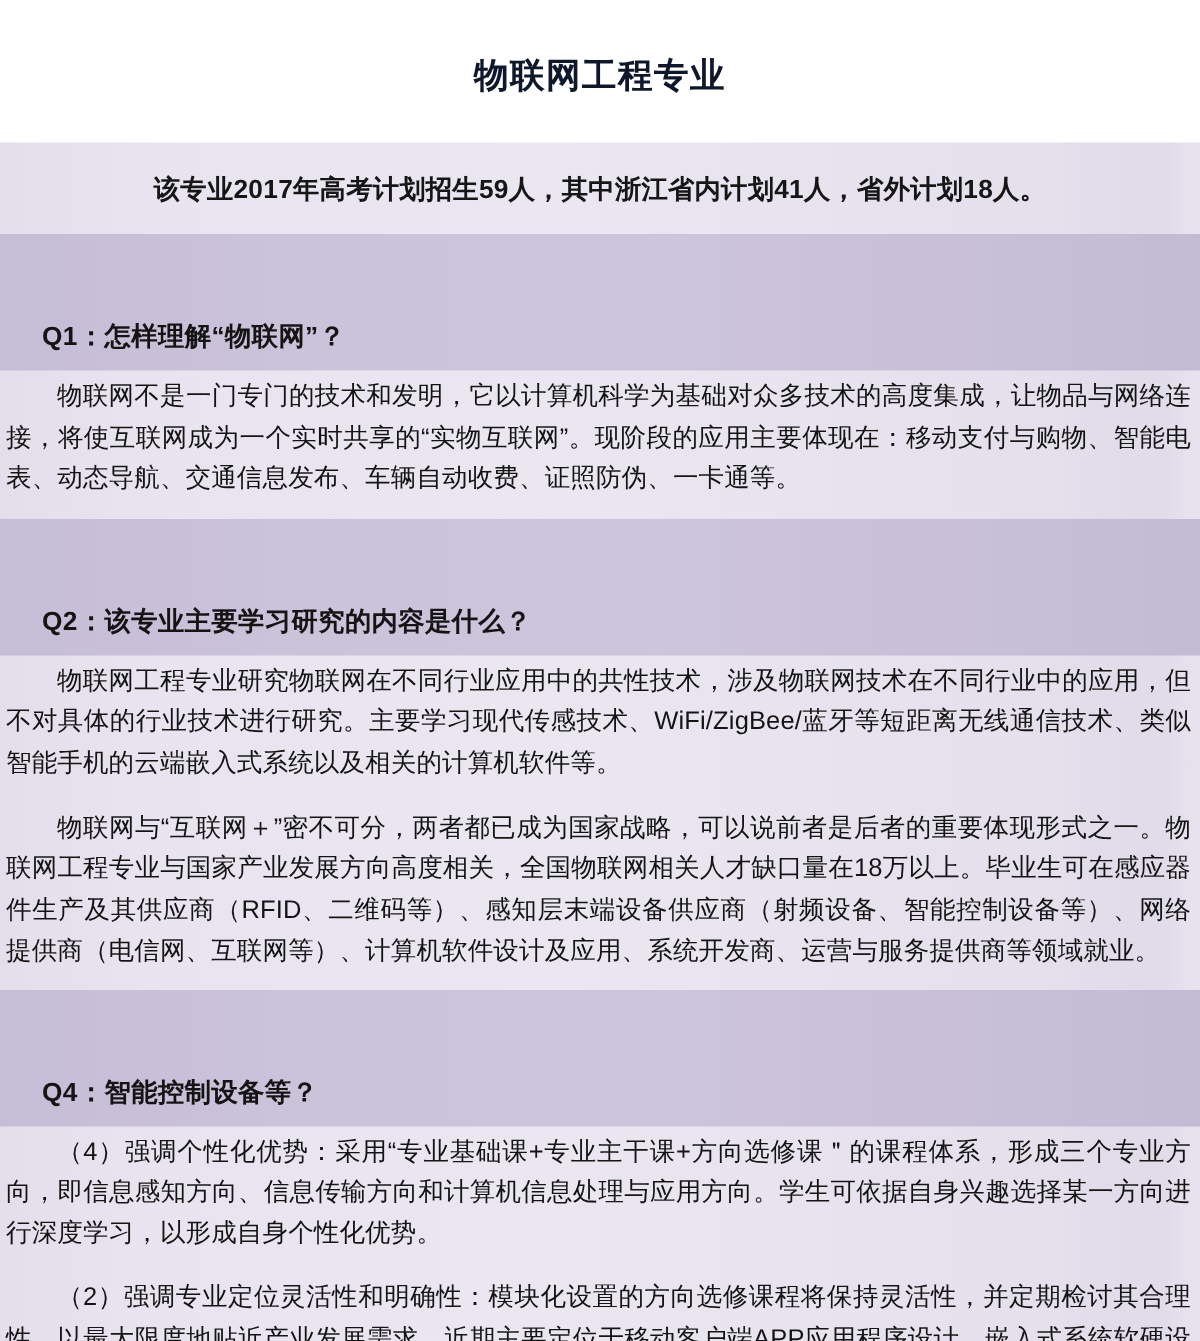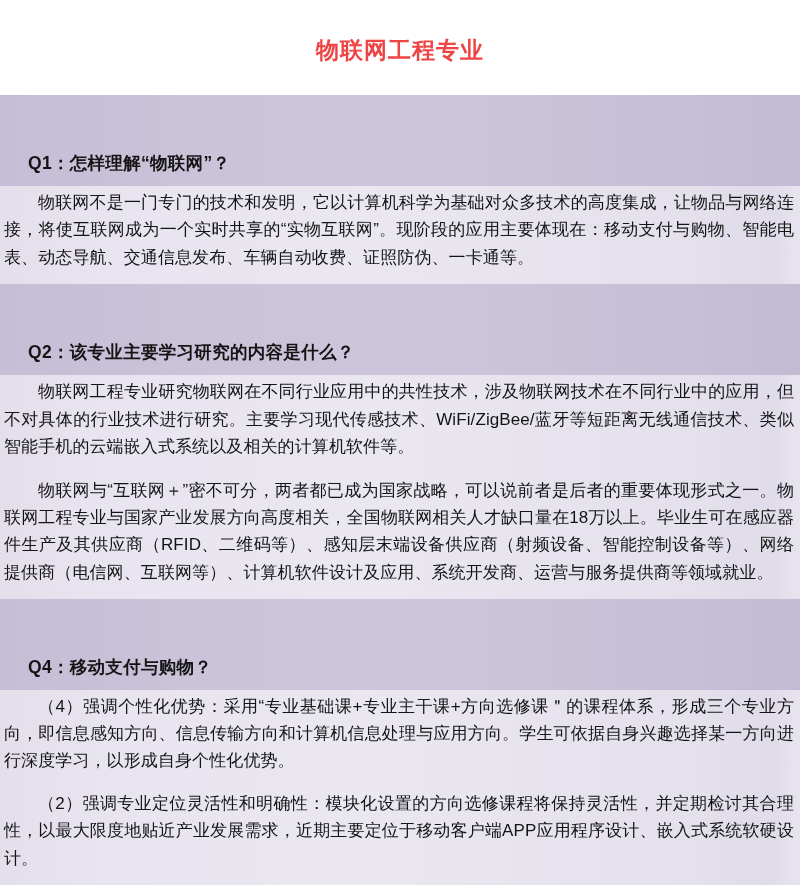--- a/index.html
+++ b/index.html
@@ -30,21 +30,21 @@
     background: #ffffff;
     display: flex;
     align-items: center;
     justify-content: center;
     box-sizing: border-box;
   }
   .page-title {
     font-size: 23px;
     font-weight: bold;
     letter-spacing: 1px;
-    color: #ef4444;
+    color: #0f172a;
     line-height: 1;
     padding-top: 6px;
   }
 
   
   .panel {
     position: relative;
     width: 800px;
     background: linear-gradient(to right,
                 #e7e3ee 0%,
@@ -132,41 +132,42 @@
 <body>
 
 <div id="page">
 
   <div class="title-area">
     <div class="page-title">物联网工程专业</div>
   </div>
 
   <div class="panel">
 
+    <div class="intro">该专业2017年高考计划招生59人，其中浙江省内计划41人，省外计划18人。</div>
 
     <div class="q-band">
       <div class="q-band-label">Q1：怎样理解“物联网”？</div>
     </div>
     <div class="answer">
       <p>物联网不是一门专门的技术和发明，它以计算机科学为基础对众多技术的高度集成，让物品与网络连接，将使互联网成为一个实时共享的“实物互联网”。现阶段的应用主要体现在：移动支付与购物、智能电表、动态导航、交通信息发布、车辆自动收费、证照防伪、一卡通等。</p>
     </div>
 
     <div class="q-band">
       <div class="q-band-label">Q2：该专业主要学习研究的内容是什么？</div>
     </div>
     <div class="answer">
       <p>物联网工程专业研究物联网在不同行业应用中的共性技术，涉及物联网技术在不同行业中的应用，但不对具体的行业技术进行研究。主要学习现代传感技术、WiFi/ZigBee/蓝牙等短距离无线通信技术、类似智能手机的云端嵌入式系统以及相关的计算机软件等。</p>
     </div>
 
     <div class="answer tight">
       <p>物联网与“互联网＋”密不可分，两者都已成为国家战略，可以说前者是后者的重要体现形式之一。物联网工程专业与国家产业发展方向高度相关，全国物联网相关人才缺口量在18万以上。毕业生可在感应器件生产及其供应商（RFID、二维码等）、感知层末端设备供应商（射频设备、智能控制设备等）、网络提供商（电信网、互联网等）、计算机软件设计及应用、系统开发商、运营与服务提供商等领域就业。</p>
     </div>
 
     <div class="q-band">
-      <div class="q-band-label">Q4：移动支付与购物？</div>
+      <div class="q-band-label">Q4：智能控制设备等？</div>
     </div>
     <div class="answer tight">
       <p>（4）强调个性化优势：采用“专业基础课+专业主干课+方向选修课＂的课程体系，形成三个专业方向，即信息感知方向、信息传输方向和计算机信息处理与应用方向。学生可依据自身兴趣选择某一方向进行深度学习，以形成自身个性化优势。</p>
       <p>（2）强调专业定位灵活性和明确性：模块化设置的方向选修课程将保持灵活性，并定期检讨其合理性，以最大限度地贴近产业发展需求，近期主要定位于移动客户端APP应用程序设计、嵌入式系统软硬设计。</p>
     </div>
 
   </div>
 </div>
 
 </body></html>

